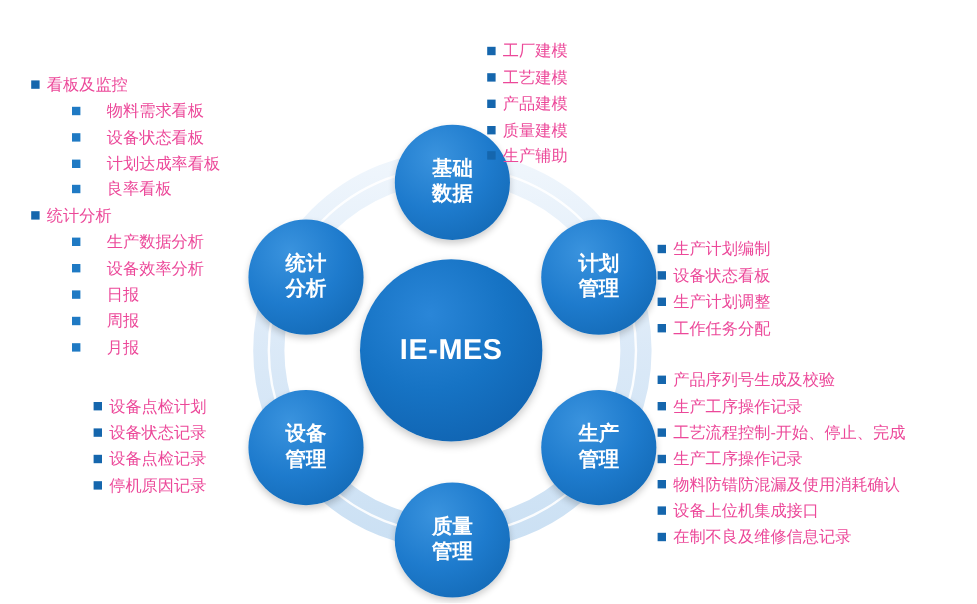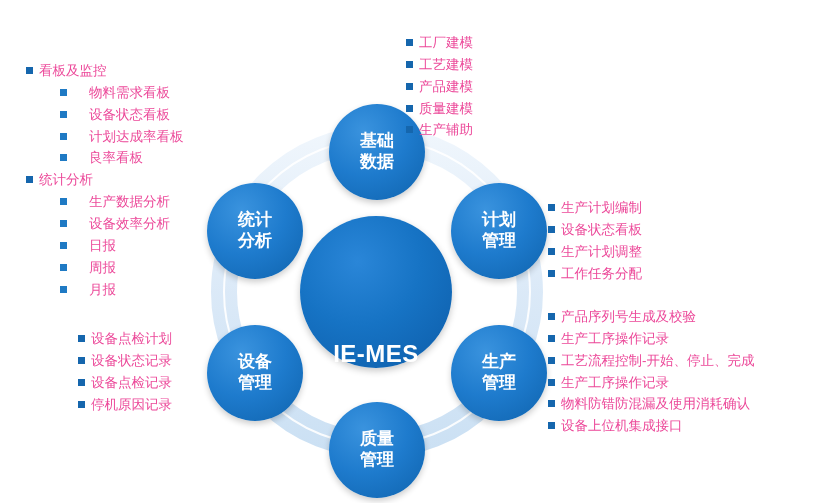--- a/index.html
+++ b/index.html
@@ -38,21 +38,20 @@
   }
   .node-center {
     width: 152px;
     height: 152px;
     left: 300px;
     top: 216px;
     background: radial-gradient(circle at 38% 30%, #2a86d8 0%, #1673c4 45%, #0d5ca8 100%);
     font-size: 24px;
     letter-spacing: 0.5px;
     box-shadow: 0 3px 7px rgba(0,0,0,0.22);
-    align-items: flex-end;
   }
   .node-spoke {
     width: 96px;
     height: 96px;
     background: radial-gradient(circle at 36% 28%, #3a93de 0%, #1e7bcd 48%, #0f63ad 100%);
     font-size: 17px;
     box-shadow: 0 3px 6px rgba(0,0,0,0.20);
   }
   .n-base   { left: 329px; top: 104px; }
   .n-plan   { left: 451px; top: 183px; }
@@ -193,20 +192,24 @@
         <span class="txt">生产工序操作记录</span>
       </div>
       <div class="li">
         <span class="bullet dark"></span>
         <span class="txt">物料防错防混漏及使用消耗确认</span>
       </div>
       <div class="li">
         <span class="bullet dark"></span>
         <span class="txt">设备上位机集成接口</span>
       </div>
+      <div class="li">
+        <span class="bullet dark"></span>
+        <span class="txt">在制不良及维修信息记录</span>
+      </div>
     </div>
   <div class="label-block lb-topleft">
       <div class="li">
         <span class="bullet dark"></span>
         <span class="txt">看板及监控</span>
       </div>
       <div class="li indent">
         <span class="bullet"></span>
         <span class="txt">物料需求看板</span>
       </div>

